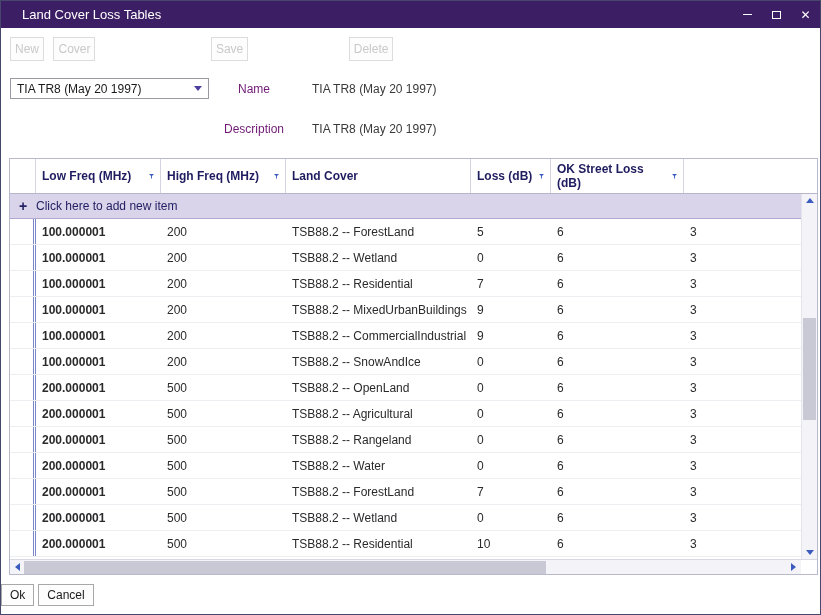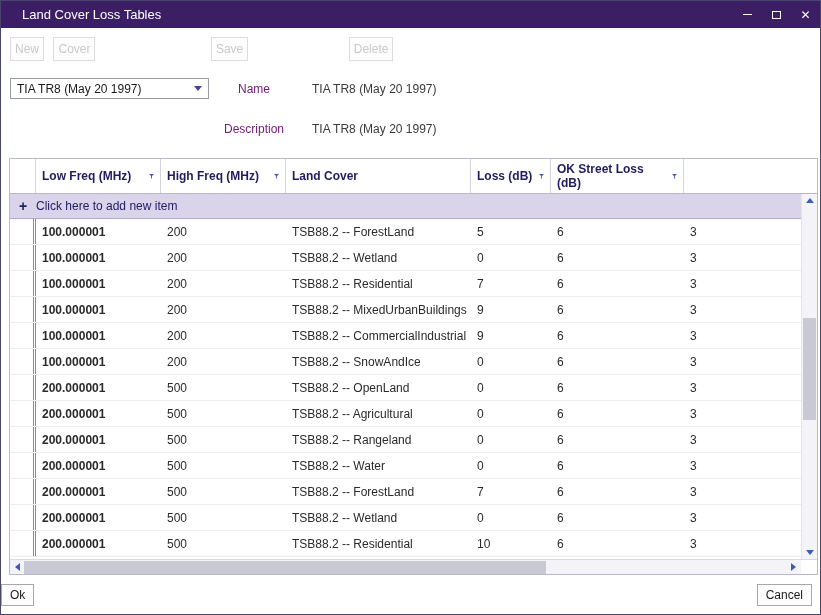--- a/index.html
+++ b/index.html
@@ -84,21 +84,21 @@
   .hscroll-wrap { height:15px; display:flex; flex:0 0 auto; border-top:1px solid #d9d9e3; }
   .hscroll { flex:1; background:#f4f4f8; display:flex; align-items:center; }
   .h-arrow-left { margin-left:5px; width:0; height:0; border-top:4px solid transparent;
                   border-bottom:4px solid transparent; border-right:5px solid #3b5bbf; }
   .h-arrow-right { margin-left:auto; margin-right:5px; width:0; height:0;
                    border-top:4px solid transparent; border-bottom:4px solid transparent;
                    border-left:5px solid #3b5bbf; }
   .h-thumb { margin-left:4px; width:66%; height:13px; background:#c9c9d6; }
   .hscroll-corner { width:16px; background:#fff; flex:0 0 auto; }
   
-  .footer { flex:1; display:flex; justify-content:space-between; align-items:center;
+  .footer { flex:1; display:flex; justify-content:flex-start; align-items:center;
             padding-right:8px; gap:4px; }
   .footer-btn { border:1px solid #a8a8a8; background:#fdfdfd; font-size:12px; padding:3px 8px;
                 color:#1a1a1a; cursor:default; }
 </style>
 </head>
 <body>
 
 <div class="window">
 
   <div class="titlebar">

